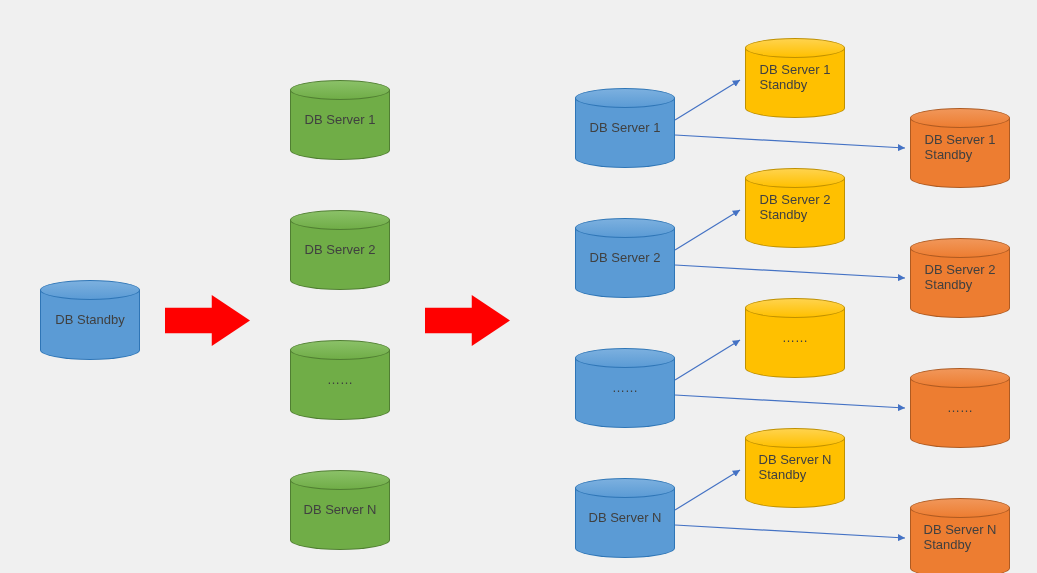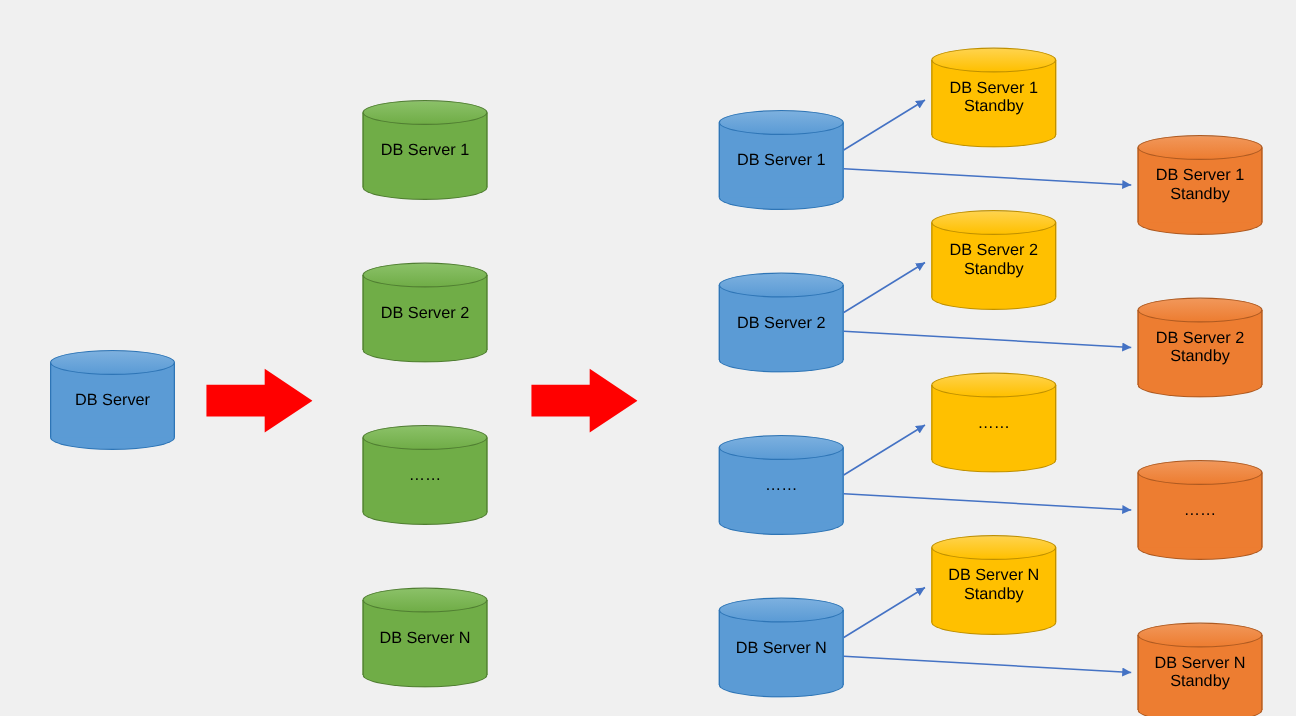--- a/index.html
+++ b/index.html
@@ -37,22 +37,22 @@
     height: 20px;
     border-radius: 50%;
     border: 1.5px solid;
     box-sizing: border-box;
   }
   .cyl .top { top: 0; }
   .cyl .bot { bottom: 0; border-top-color: transparent !important; }
   .cyl .label {
     font-size: 13px;
     line-height: 1.15;
-    text-align: center;
-    color: #000000;
+    text-align: left;
+    color: #404040;
     padding: 0 4px;
     white-space: pre-line;
     position: relative;
     z-index: 2;
   }
   
   .c-blue .body { background: #5b9bd5; border-color: #2e75b6; }
   .c-blue .top  { background: linear-gradient(#7cb0df,#5b9bd5); border-color: #2e75b6; }
   .c-blue .bot  { background: #5b9bd5; border-color: #2e75b6; }
   
@@ -83,21 +83,21 @@
   .thin-arrow svg { position: absolute; left: 0; top: 0; overflow: visible; }
 </style>
 </head>
 <body>
 
 <div class="canvas">
 
   <div class="cyl c-blue" style="left:40px; top:280px;">
     <div class="bot"></div>
       <div class="body">
-        <span class="label">DB Server</span>
+        <span class="label">DB Standby</span>
       </div>
       <div class="top"></div>
   </div>
 
   <div class="big-arrow" style="left:165px; top:293px;">
     <svg viewBox="0 0 100 60">
       <polygon points="0,15 55,15 55,0 100,30 55,60 55,45 0,45" fill="#ff0000"></polygon>
     </svg>
   </div>
 

